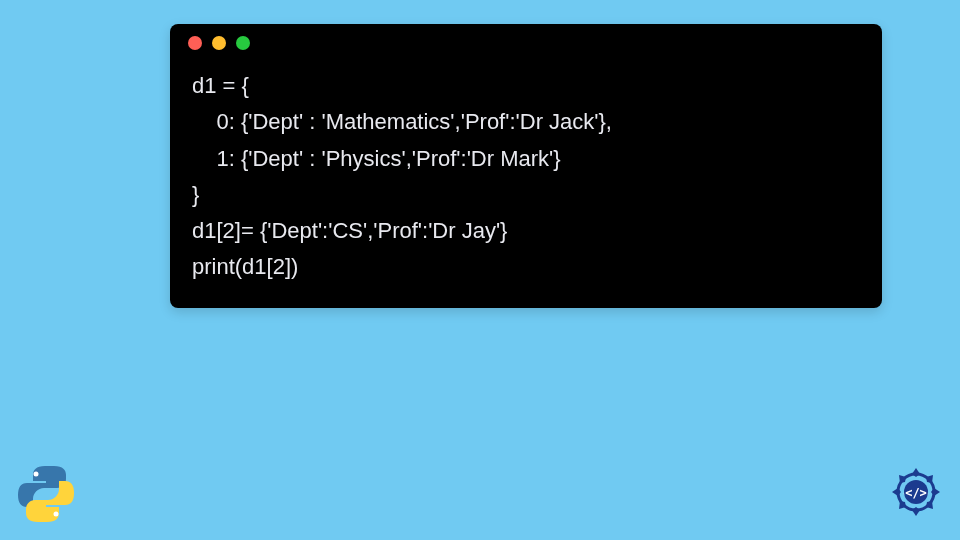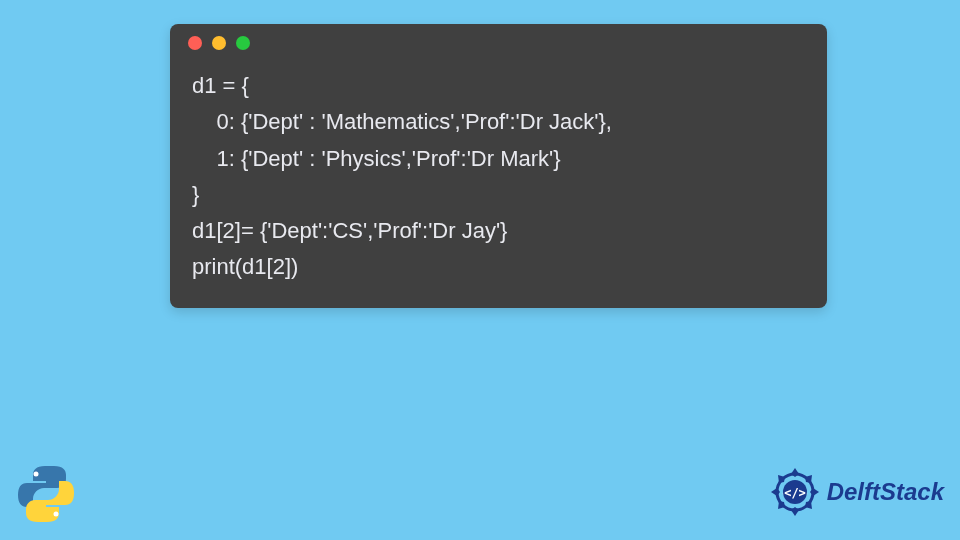--- a/index.html
+++ b/index.html
@@ -1,17 +1,17 @@
 <!DOCTYPE html>
 <html><head>
   <meta charset="utf-8">
   <style>
     * { margin: 0; padding: 0; box-sizing: border-box; }
     body { width: 960px; height: 540px; background: #70caf2; font-family: Arial, sans-serif; position: relative; overflow: hidden; }
-    .code-window { position: absolute; top: 24px; left: 170px; width: 657px; background: #404040; border-radius: 8px; box-shadow: 0 4px 12px rgba(0,0,0,0.15); }
+    .code-window { position: absolute; top: 24px; left: 170px; width: 712px; background: #000000; border-radius: 8px; box-shadow: 0 4px 12px rgba(0,0,0,0.15); }
     .titlebar { height: 38px; display: flex; align-items: center; padding-left: 18px; gap: 10px; }
     .dot { width: 14px; height: 14px; border-radius: 50%; }
     .dot-red { background: #ff5f56; }
     .dot-yellow { background: #ffbd2e; }
     .dot-green { background: #27c93f; }
     .code-body { padding: 6px 22px 22px 22px; color: #e8e9ef; font-size: 22px; line-height: 1.65; font-family: Arial, sans-serif; white-space: pre; }
     .python-logo { position: absolute; bottom: 14px; left: 14px; width: 64px; height: 64px; }
     .delftstack-badge { position: absolute; bottom: 20px; right: 16px; display: flex; align-items: center; gap: 4px; }
     .ds-medallion { width: 56px; height: 56px; display: flex; align-items: center; justify-content: center; }
     .ds-text { color: #1b3b8f; font-weight: 700; font-size: 24px; font-style: italic; }
@@ -54,14 +54,13 @@
         <path d="M11 11l7 2-1 5-5 1z"></path>
         <path d="M45 11l-7 2 1 5 5 1z"></path>
         <path d="M11 45l7-2-1-5-5-1z"></path>
         <path d="M45 45l-7-2 1-5 5-1z"></path>
       </g>
       <text x="28" y="34" text-anchor="middle" font-size="14" font-family="monospace" fill="#fff" font-weight="bold">&lt;/&gt;</text>
       <circle cx="28" cy="28" r="12" fill="#1b3b8f"></circle>
       <text x="28" y="33" text-anchor="middle" font-size="12" font-family="monospace" fill="#fff" font-weight="bold">&lt;/&gt;</text>
     </svg>
   </div>
-  <span class="ds-text">DelftStack</span>
 </div>
 
 </body></html>

